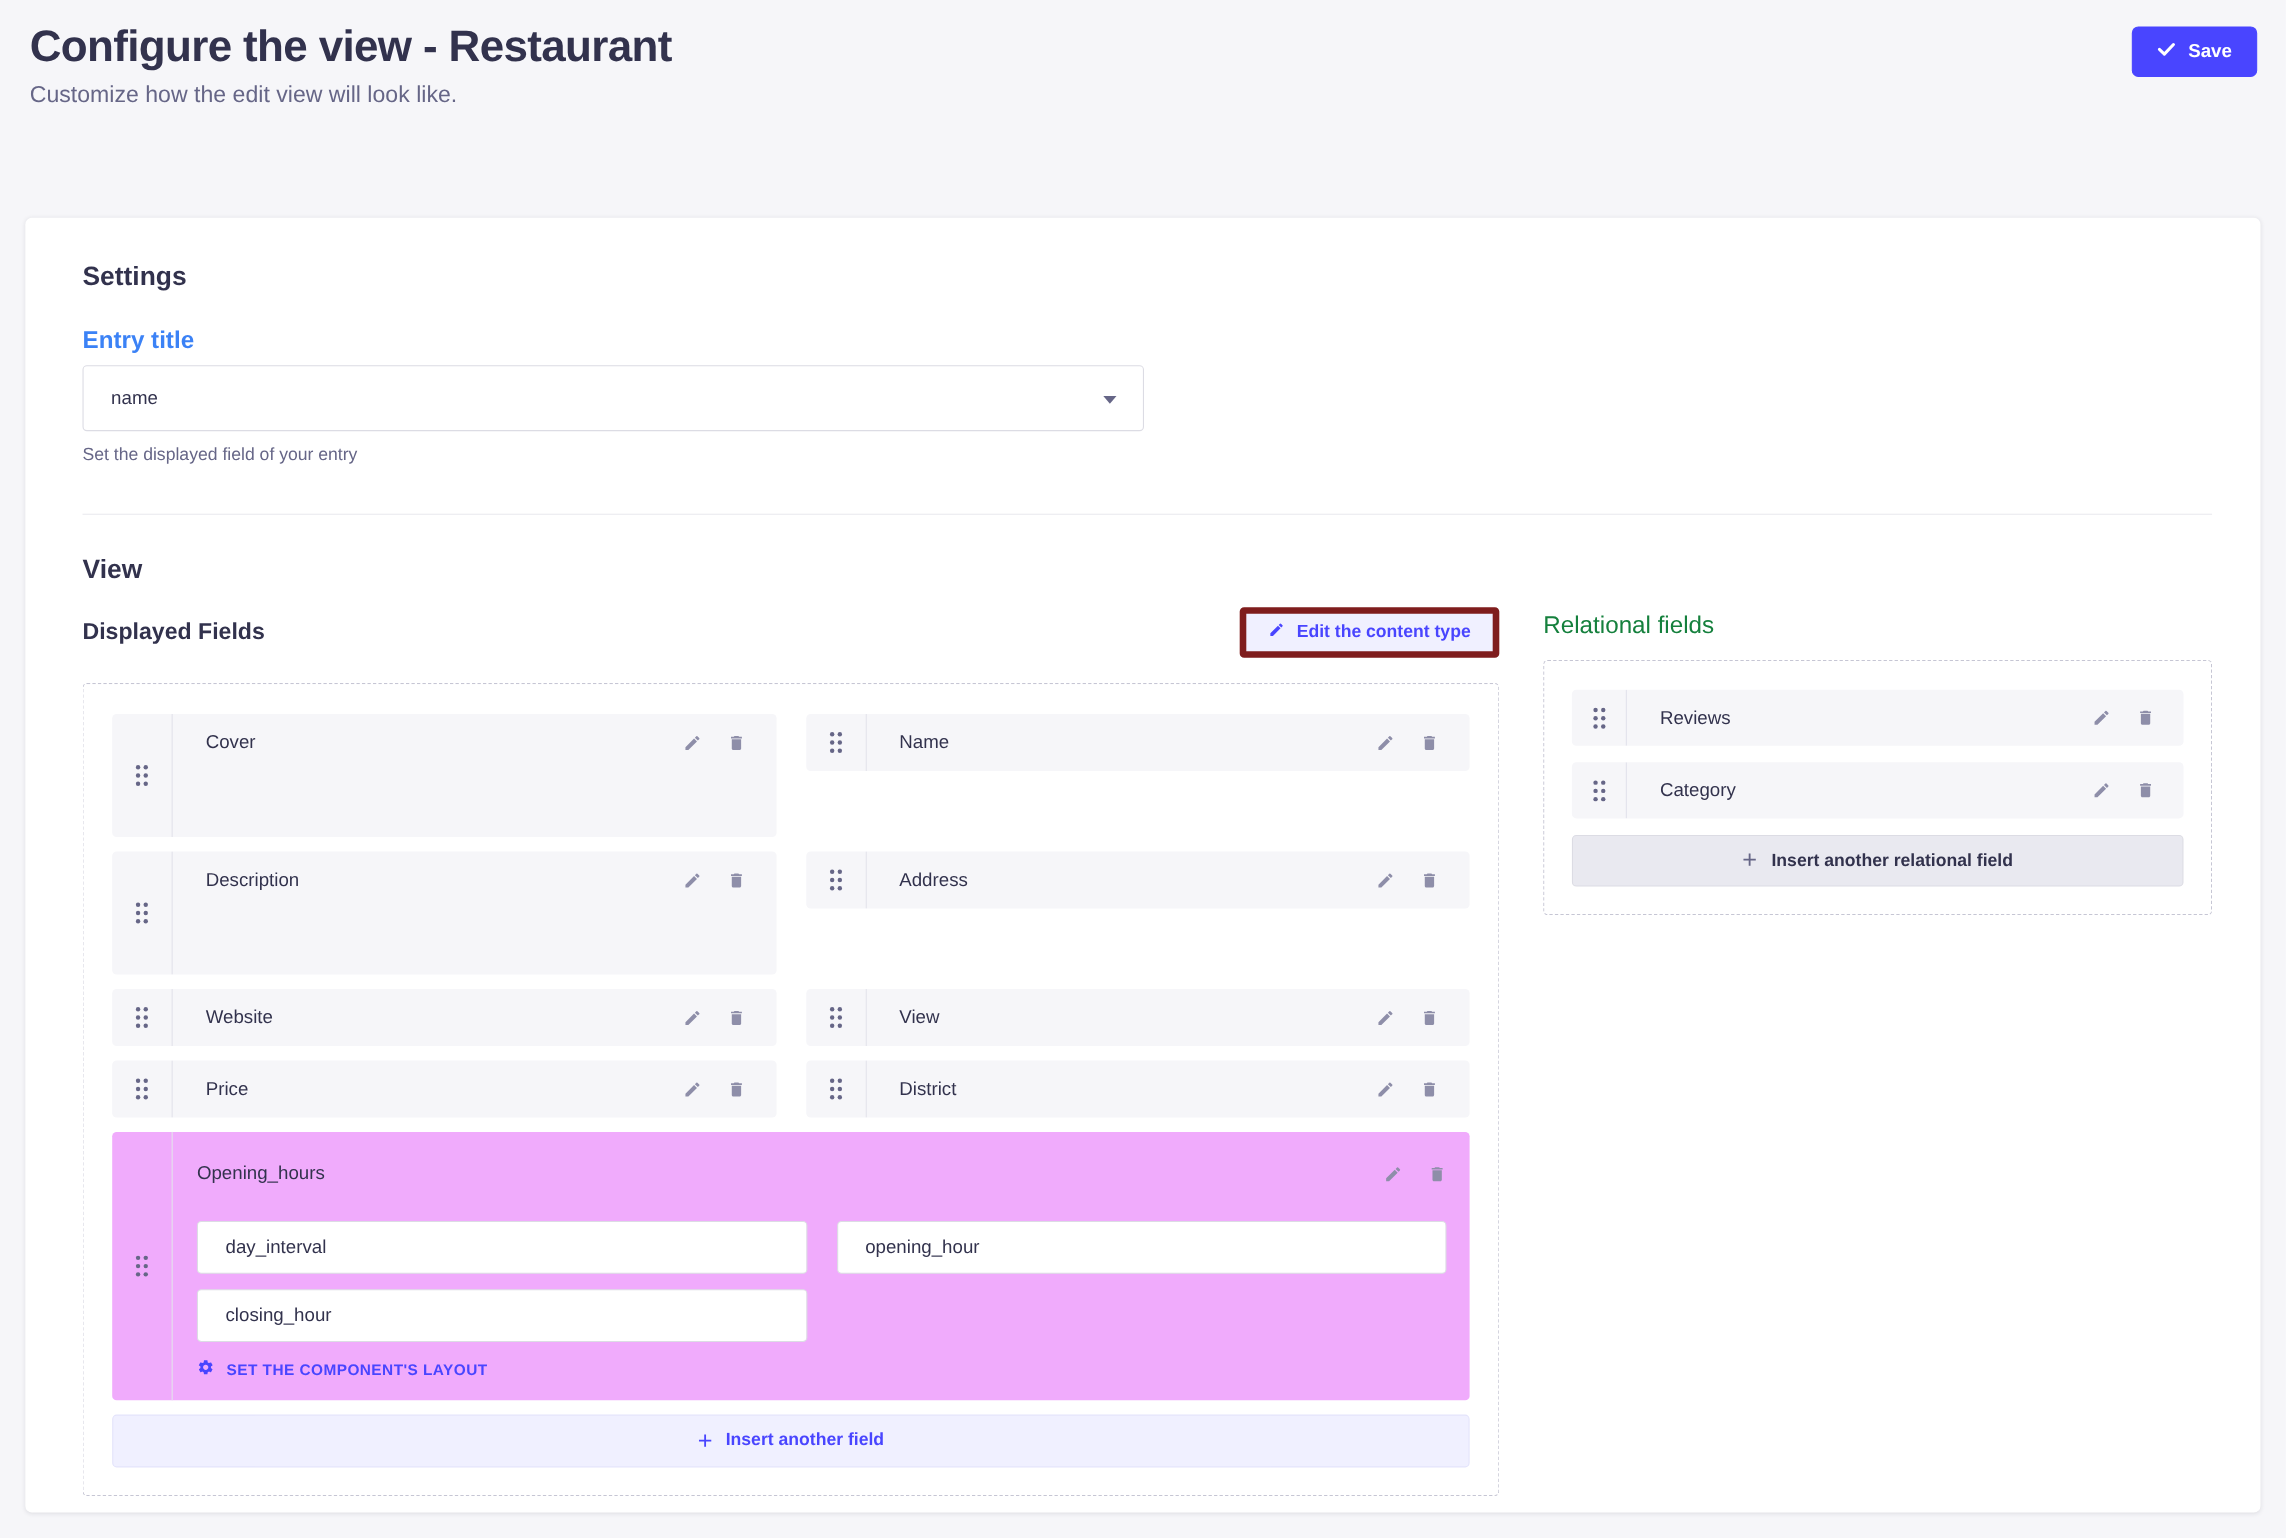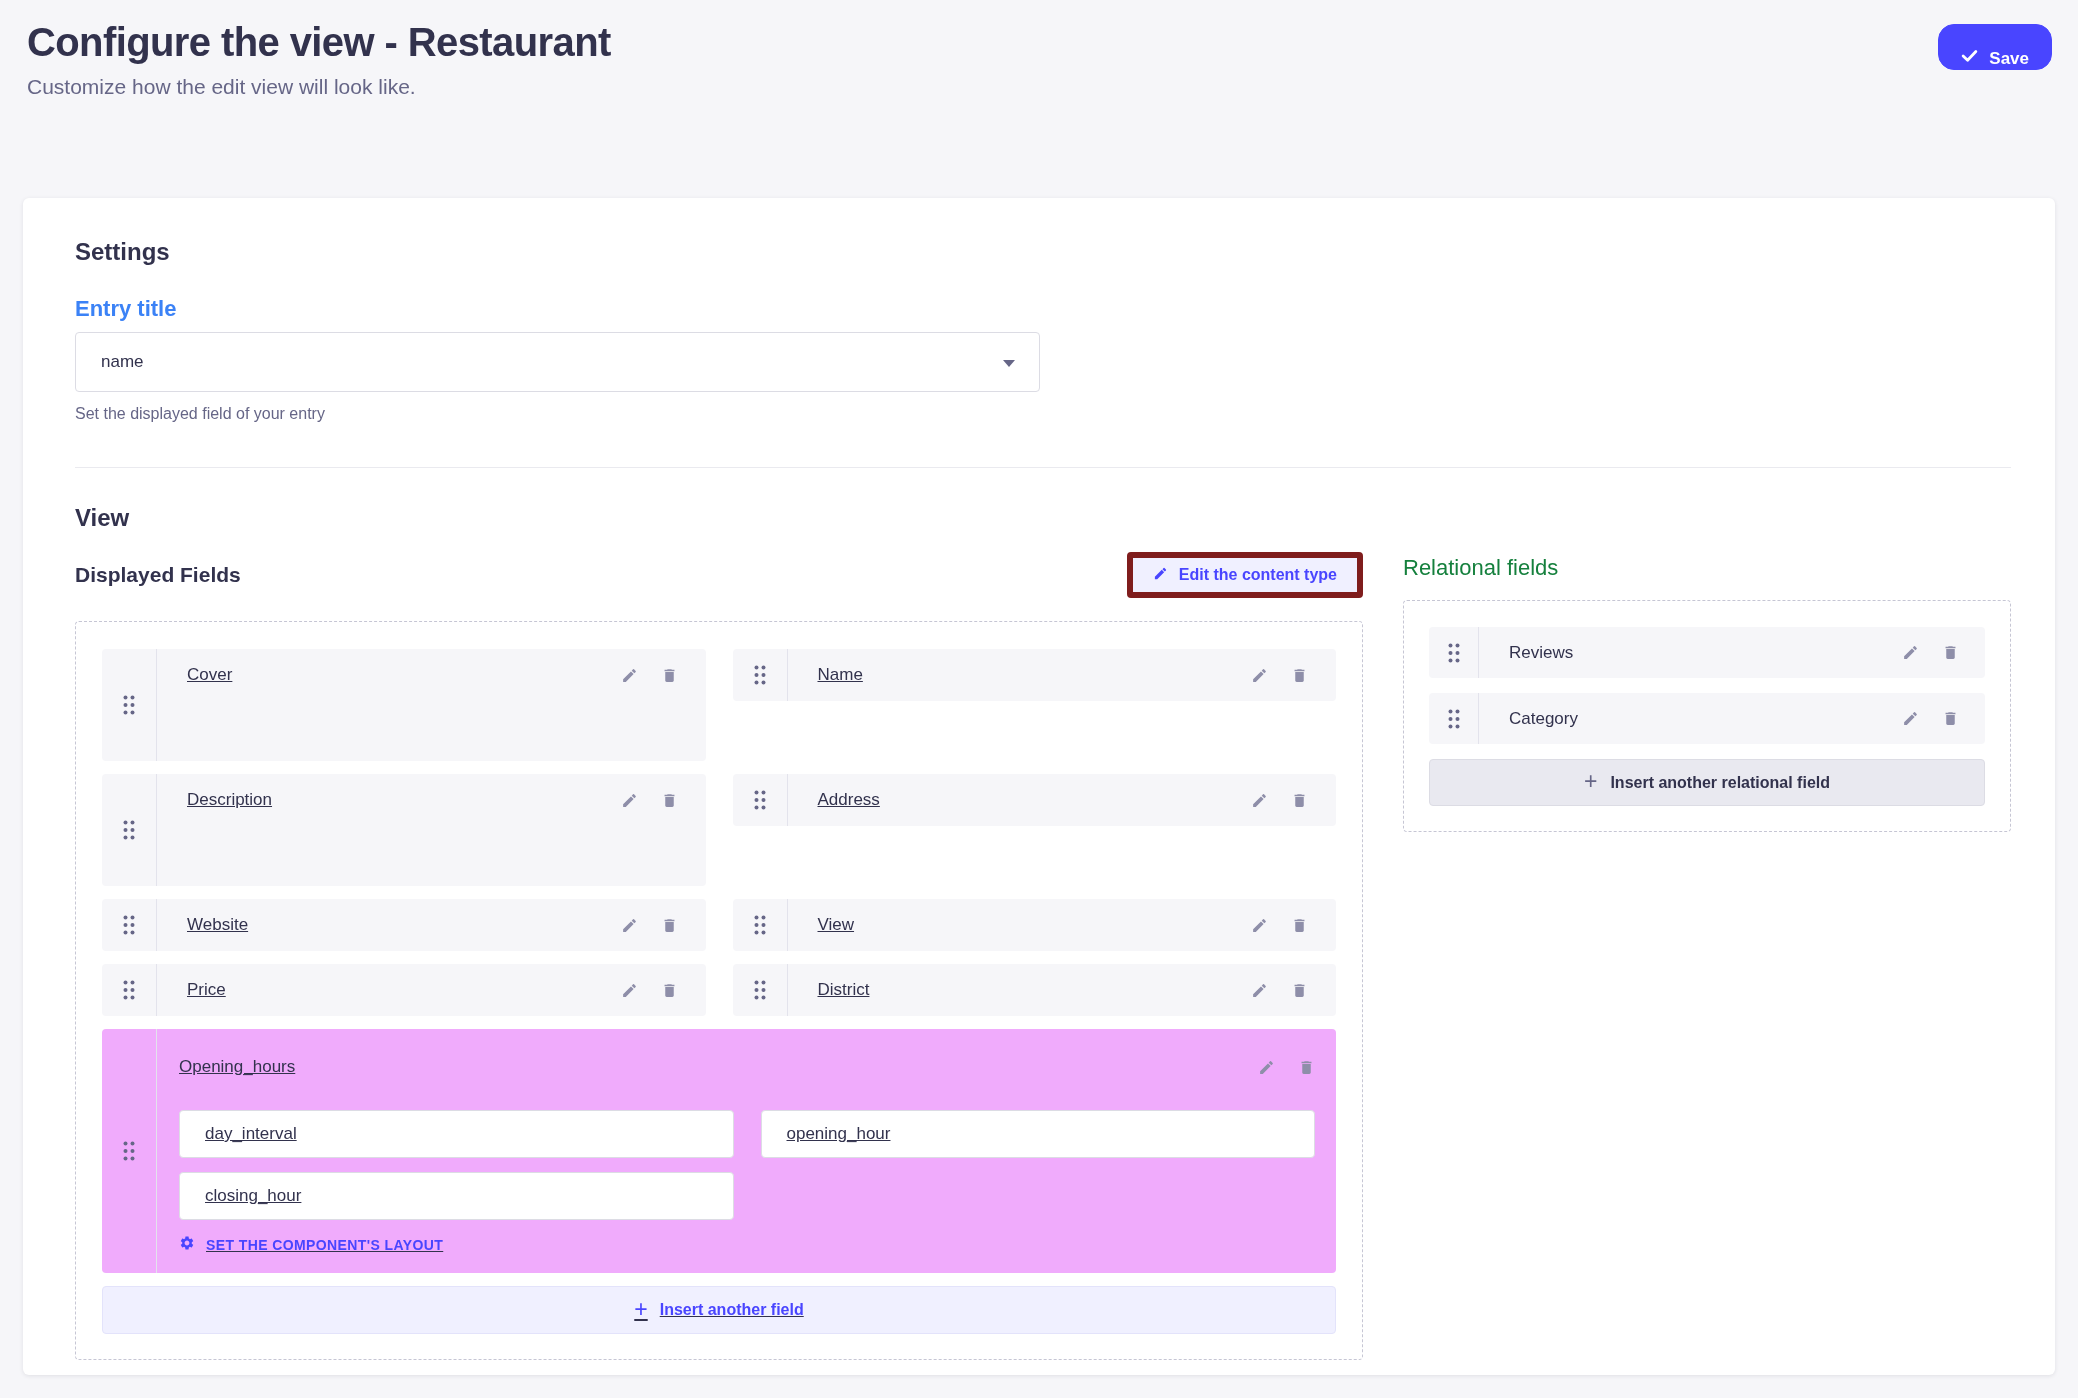--- a/index.html
+++ b/index.html
@@ -10,24 +10,24 @@
     color: #32324d;
     overflow: hidden;
   }
 
   
   .page-header { position: relative; padding: 20px 26px 0 27px; height: 198px; }
   .page-title { font-size: 40px; font-weight: 700; letter-spacing: -0.6px; color: #32324d; }
   .page-subtitle { font-size: 21px; color: #666687; margin-top: 10px; }
   .save-btn {
     position: absolute; top: 24px; right: 26px;
-    display: inline-flex; align-items: flex-end; gap: 11px;
+    display: inline-flex; align-items: center; gap: 11px;
     height: 46px; padding: 0 22px;
     background: #4945ff; color: #ffffff;
-    border: 1px solid #4945ff; border-radius: 16px;
+    border: 1px solid #4945ff; border-radius: 6px;
     font-size: 17px; font-weight: 600; cursor: pointer;
     font-family: inherit;
   }
 
   
   .main-card {
     margin: 0 23px; height: 1177px;
     background: #ffffff; border-radius: 6px;
     box-shadow: 0 1px 4px rgba(33,33,52,0.1);
     padding: 40px 44px 30px 52px;
@@ -61,21 +61,20 @@
     display: inline-flex; align-items: center; gap: 11px;
     height: 46px; padding: 0 20px;
     background: #f0f0ff; border: 6px solid #7f1d1d; border-radius: 4px;
     color: #4945ff; font-size: 16px; font-weight: 600; cursor: pointer;
     font-family: inherit;
   }
 
   .dropzone {
     border: 1px dashed #c6c6d4; border-radius: 4px;
     padding: 27px 26px 25px 26px;
-    text-decoration: underline;
   }
   .fields-grid {
     display: grid; grid-template-columns: 1fr 1fr;
     column-gap: 27px; row-gap: 13px; align-items: start;
   }
 
   
   .fcard {
     background: #f6f6f9; border-radius: 4px;
     display: flex; overflow: hidden;

